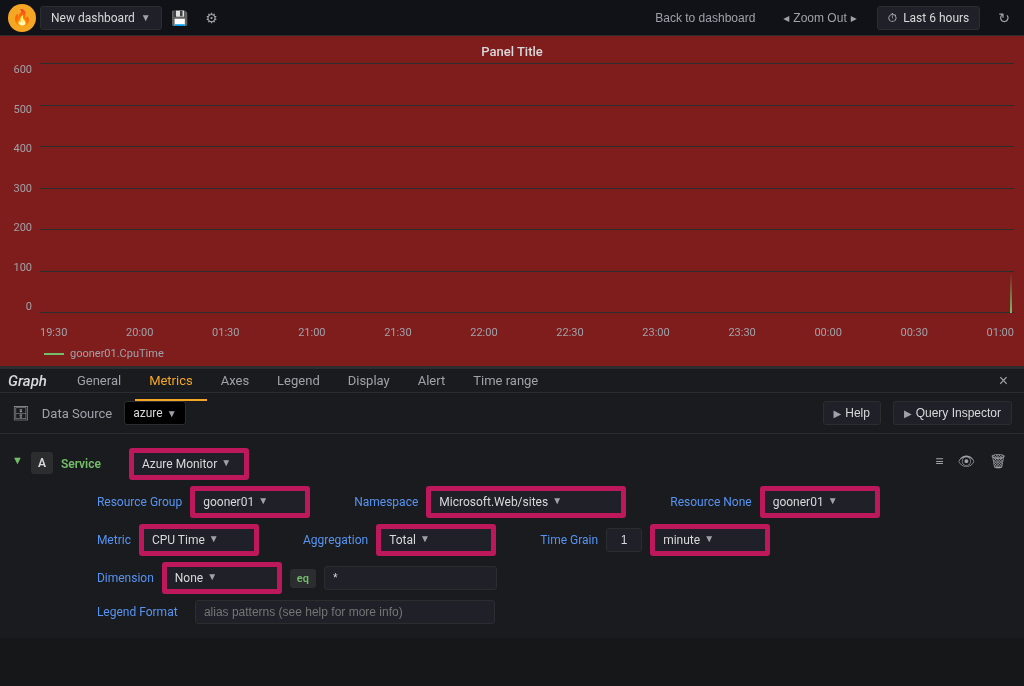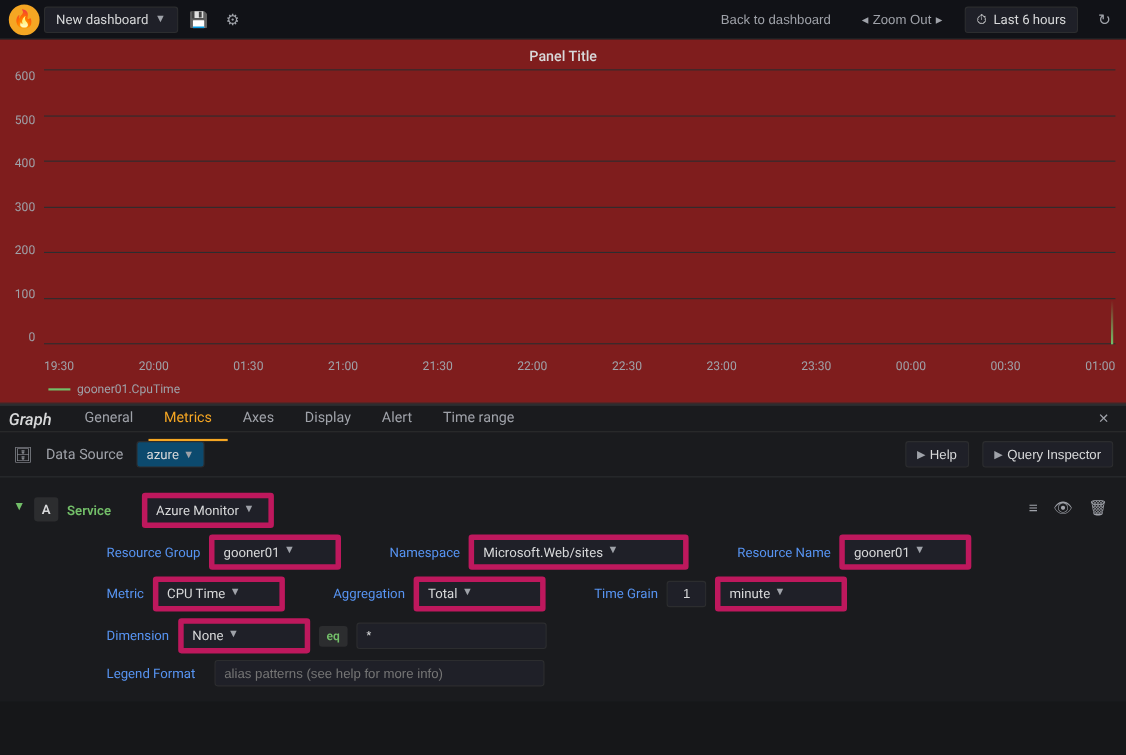--- a/index.html
+++ b/index.html
@@ -105,21 +105,21 @@
 
     
     .query-bar {
       display: flex; align-items: center; padding: 8px 12px;
       border-bottom: 1px solid #2c2d2f; gap: 12px;
     }
     .db-icon { color: #9fa2a9; font-size: 14px; }
     .ds-label { color: #9fa2a9; font-size: 13px; }
     .ds-select {
       display: flex; align-items: center; gap: 4px;
-      background: #0c4a6e; border: 1px solid #2c2d2f; color: #d8d9da;
+      background: #000000; border: 1px solid #2c2d2f; color: #d8d9da;
       padding: 4px 8px; border-radius: 3px; cursor: pointer; font-size: 12px;
     }
     .ds-spacer { flex: 1; }
     .help-btn, .query-inspector-btn {
       display: flex; align-items: center; gap: 4px;
       background: #1f2028; border: 1px solid #2c2d2f; color: #d8d9da;
       padding: 4px 10px; border-radius: 3px; cursor: pointer; font-size: 12px;
     }
     .btn-arrow { font-size: 10px; color: #9fa2a9; }
 
@@ -261,20 +261,23 @@
       <div class="tab-item">
         <span>General</span>
       </div>
       <div class="tab-item active">
         <span>Metrics</span>
       </div>
       <div class="tab-item">
         <span>Axes</span>
       </div>
       <div class="tab-item">
+        <span>Legend</span>
+      </div>
+      <div class="tab-item">
         <span>Display</span>
       </div>
       <div class="tab-item">
         <span>Alert</span>
       </div>
       <div class="tab-item">
         <span>Time range</span>
       </div>
     </div>
     <button class="close-btn">
@@ -318,21 +321,21 @@
           <span class="field-label-blue">Resource Group</span>
           <div class="field-select">
             <span>gooner01</span>
             <span class="caret">▼</span>
           </div>
           <span class="field-label-blue">Namespace</span>
           <div class="field-select field-select-wide">
             <span>Microsoft.Web/sites</span>
             <span class="caret">▼</span>
           </div>
-          <span class="field-label-blue" style="min-width: 80px;">Resource Name</span>
+          <span class="field-label-blue" style="min-width: 80px;">Resource None</span>
           <div class="field-select">
             <span>gooner01</span>
             <span class="caret">▼</span>
           </div>
         </div>
 
         <div class="fields-row">
           <span class="field-label-blue">Metric</span>
           <div class="field-select">
             <span>CPU Time</span>

